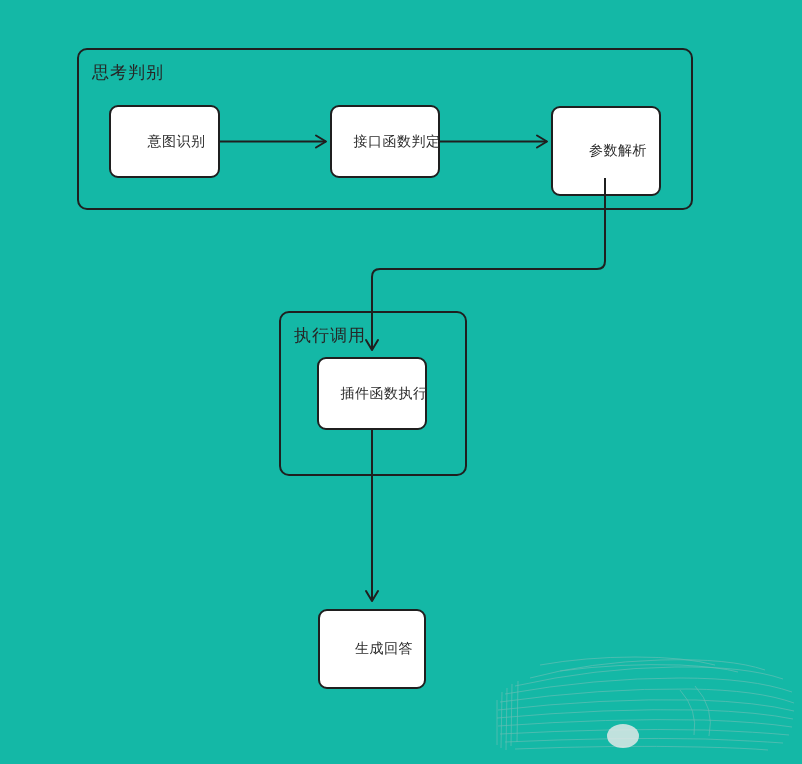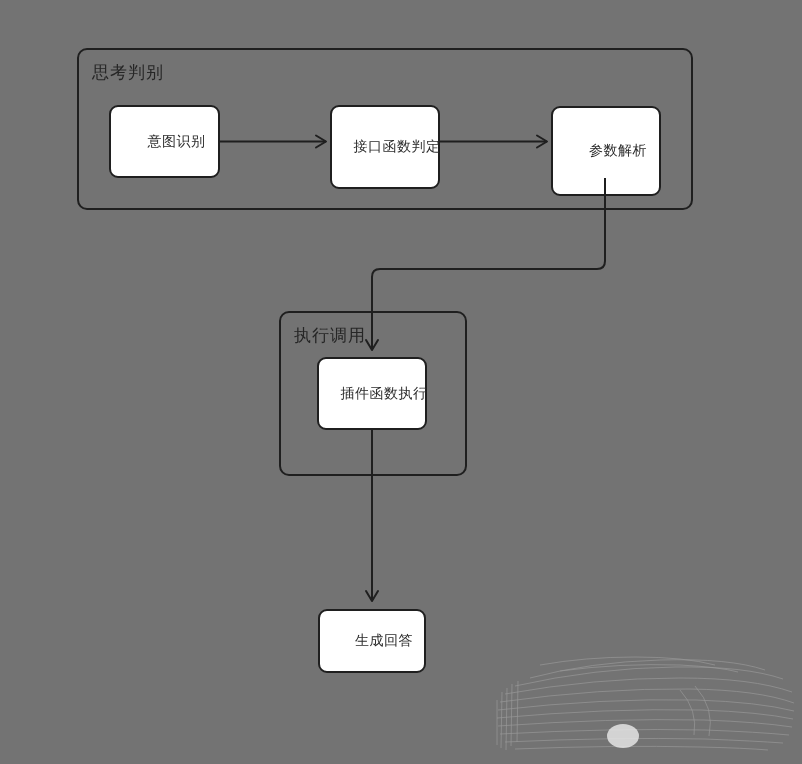--- a/index.html
+++ b/index.html
@@ -4,21 +4,21 @@
 <style>
   html, body {
     margin: 0;
     padding: 0;
     background: #ffffff;
   }
   .canvas {
     position: relative;
     width: 802px;
     height: 764px;
-    background: #737373;
+    background: #14b8a6;
     font-family: "DejaVu Sans", "Liberation Sans", sans-serif;
     color: #222222;
     overflow: hidden;
   }
   .group {
     position: absolute;
     border: 2px solid #1f1f1f;
     border-radius: 10px;
     background: transparent;
     box-sizing: border-box;
@@ -48,24 +48,24 @@
     letter-spacing: 0.5px;
     color: #2c2c2c;
     white-space: nowrap;
   }
   
   #group-thinking  { left: 77px;  top: 48px;  width: 616px; height: 162px; }
   #group-execution { left: 279px; top: 300px; width: 188px; height: 165px; margin-top: 11px; }
   #group-llm       { left: 279px; top: 552px; width: 188px; height: 165px; }
   
   #node-intent    { left: 109px; top: 105px; width: 111px; height: 73px; }
-  #node-interface { left: 330px; top: 105px; width: 110px; height: 84px; }
+  #node-interface { left: 330px; top: 105px; width: 110px; height: 73px; }
   #node-params    { left: 551px; top: 106px; width: 110px; height: 90px; }
   #node-plugin    { left: 317px; top: 357px; width: 110px; height: 73px; }
-  #node-answer    { left: 318px; top: 609px; width: 108px; height: 64px; }
+  #node-answer    { left: 318px; top: 609px; width: 108px; height: 80px; }
   .edge-layer, .watermark-layer {
     position: absolute;
     left: 0;
     top: 0;
     width: 802px;
     height: 764px;
     pointer-events: none;
   }
 </style>
 </head>

